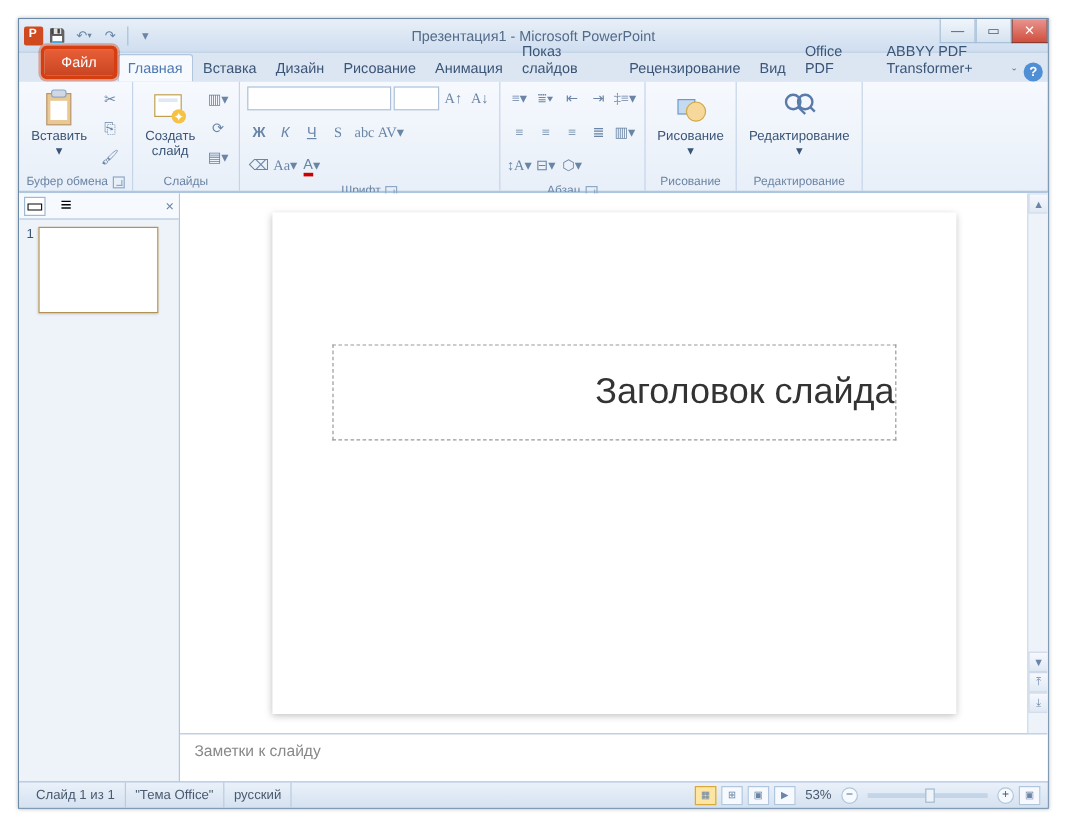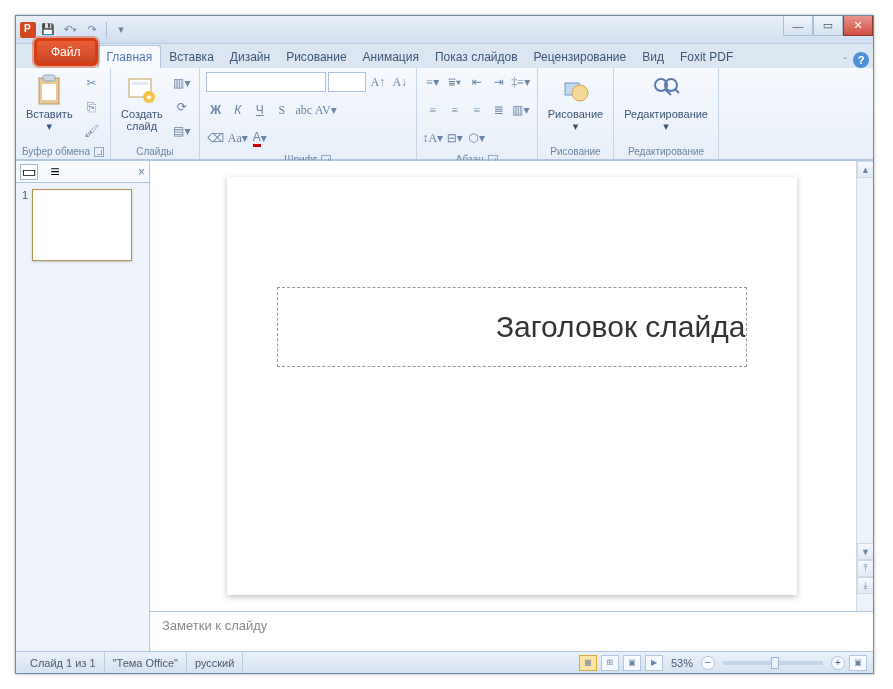--- a/index.html
+++ b/index.html
@@ -74,38 +74,40 @@
 
   <div class="titlebar">
     <div class="qat">
       <div class="qat-icon"></div>
       <div class="qat-btn">💾</div>
       <div class="qat-btn">↶<span style="font-size:7px">▾</span></div>
       <div class="qat-btn">↷</div>
       <div class="qat-sep"></div>
       <div class="qat-btn">▾</div>
     </div>
+    <div class="title">Презентация1 - Microsoft PowerPoint</div>
     <div class="winctrl">
       <div class="winbtn">—</div>
       <div class="winbtn">▭</div>
       <div class="winbtn close">✕</div>
     </div>
   </div>
 
   <div class="tabbar">
     <div class="tab-file">Файл</div>
     <div class="tab active">Главная</div>
     <div class="tab">Вставка</div>
     <div class="tab">Дизайн</div>
     <div class="tab">Рисование</div>
     <div class="tab">Анимация</div>
     <div class="tab">Показ слайдов</div>
     <div class="tab">Рецензирование</div>
     <div class="tab">Вид</div>
-    <div class="tab">Foxit PDF</div>
+    <div class="tab">Office PDF</div>
+    <div class="tab">ABBYY PDF Transformer+</div>
     <div class="tab-min">ˇ</div>
     <div class="tab-help">?</div>
   </div>
 
   <div class="ribbon">
     <div class="rgroup">
       <div class="rgroup-content">
         <div class="bigbtn">
           <div class="bigbtn-icon">
             <svg width="28" height="32" viewBox="0 0 28 32">

